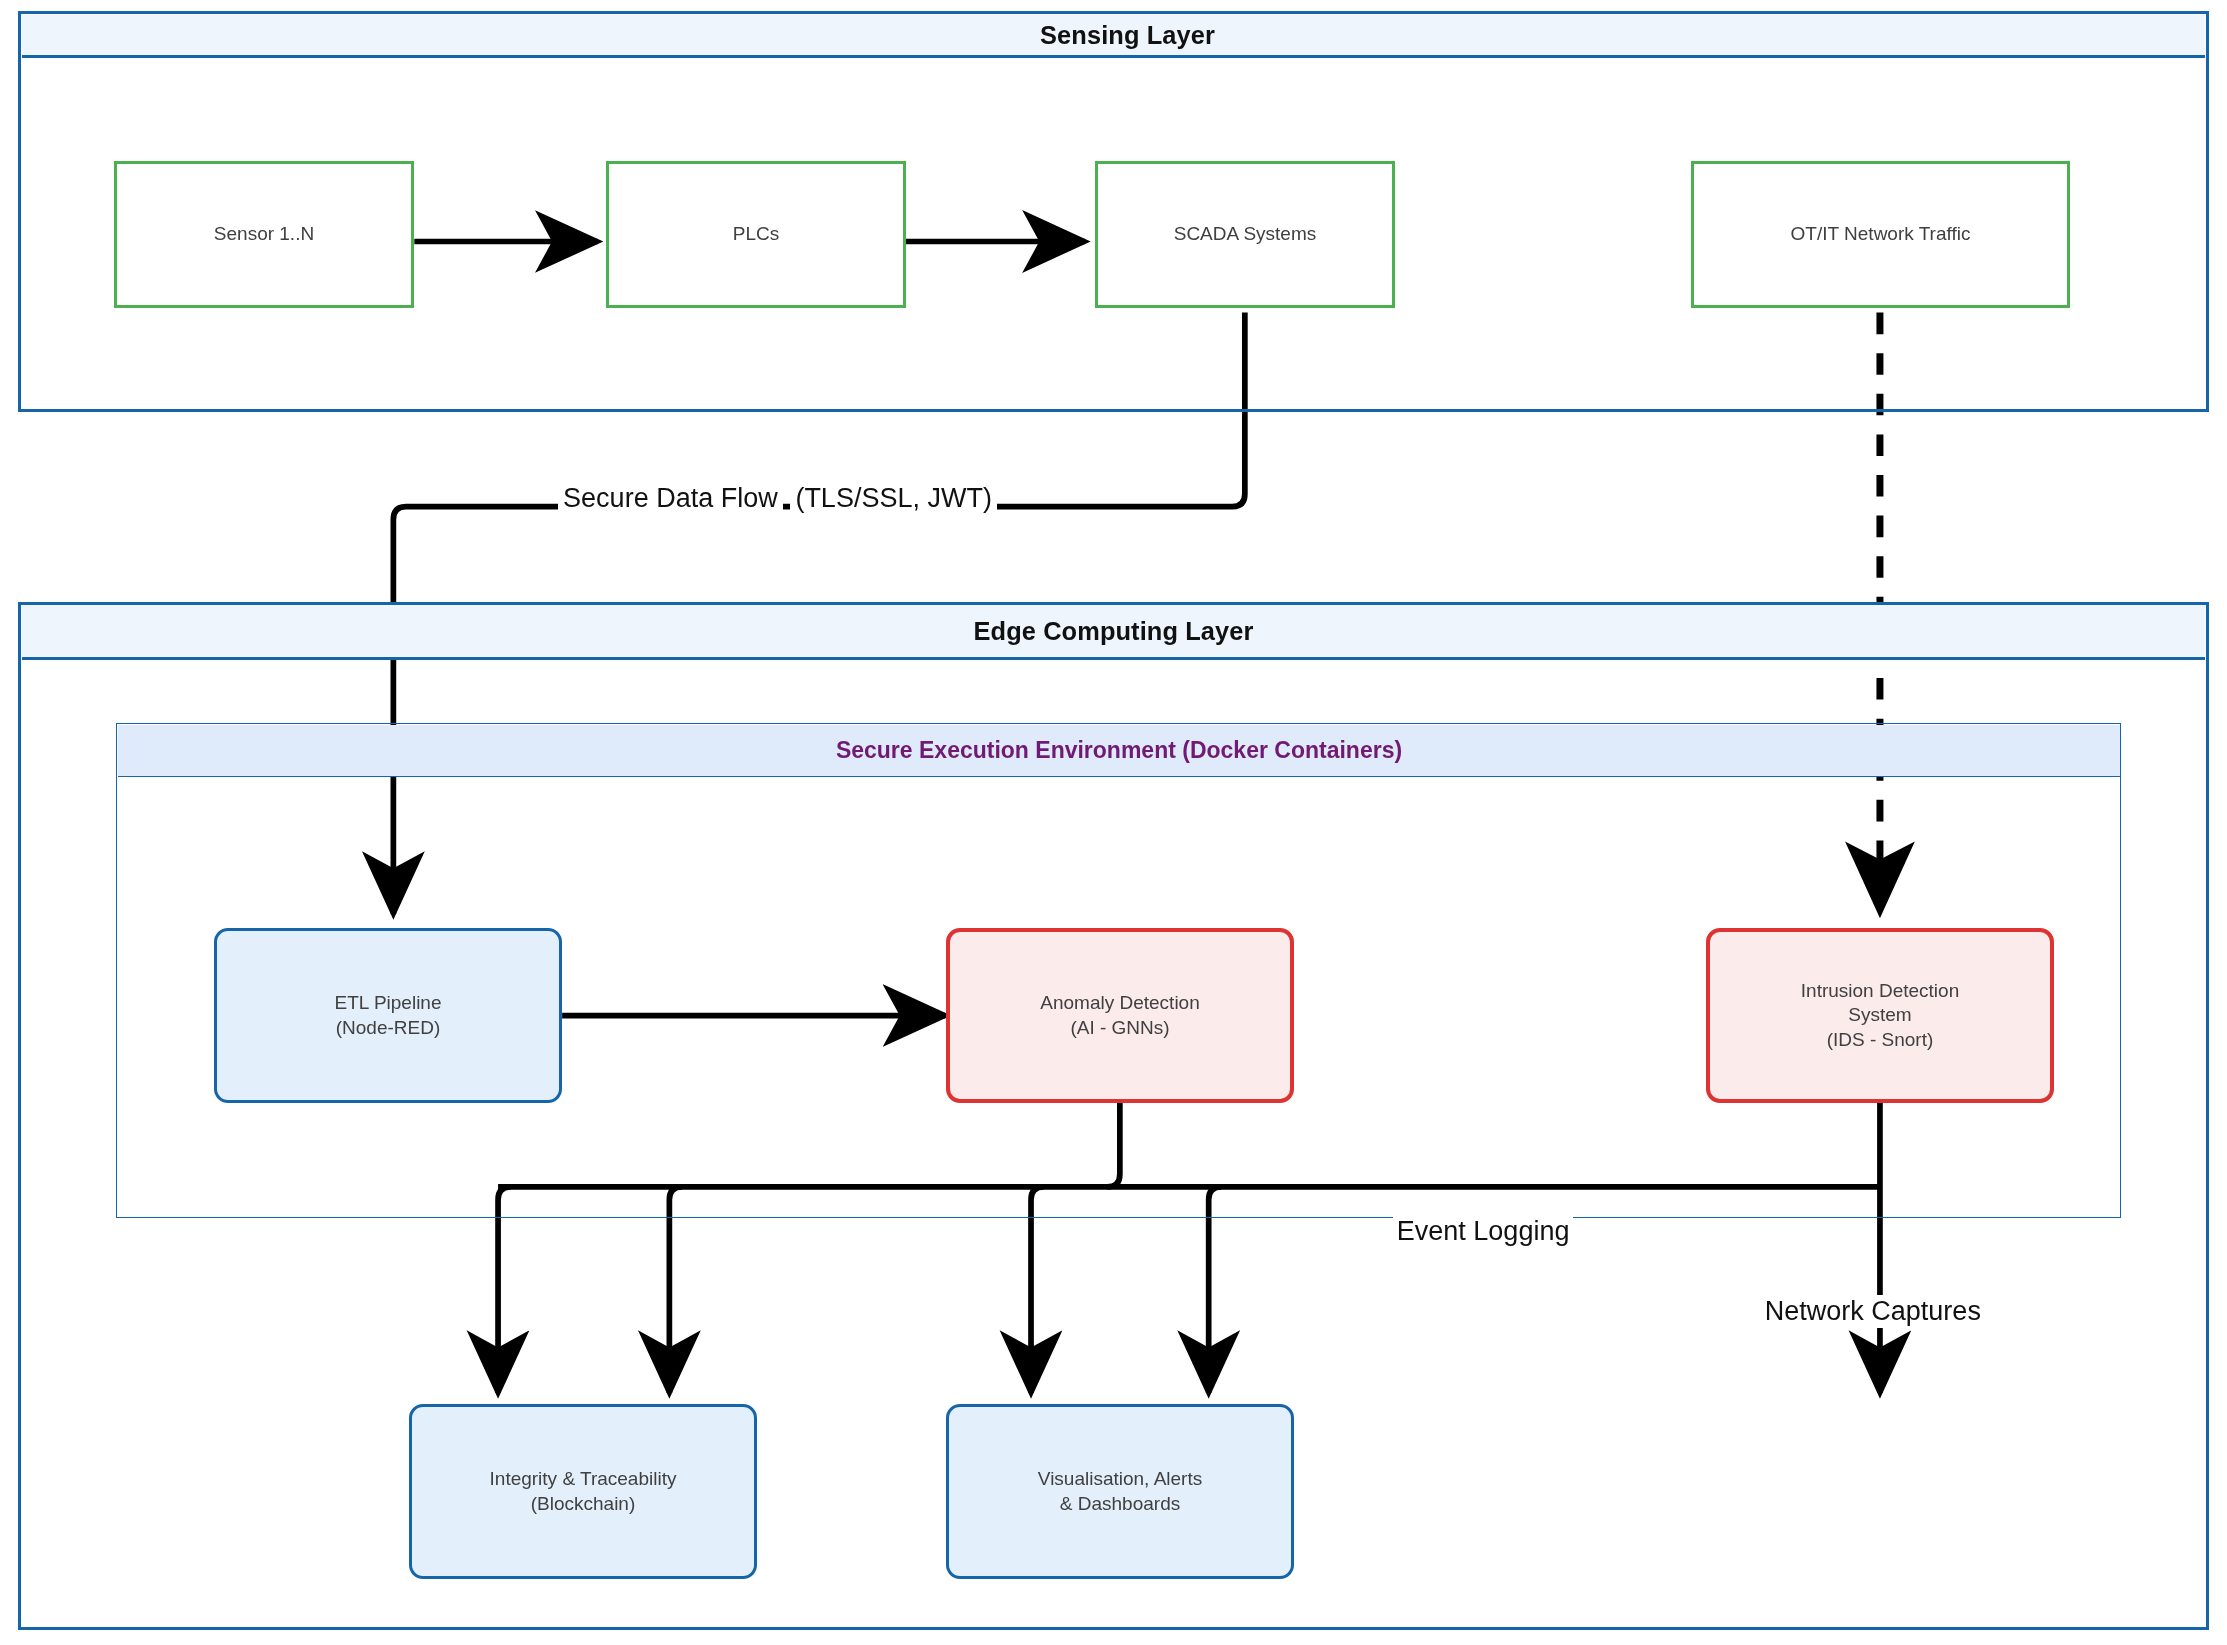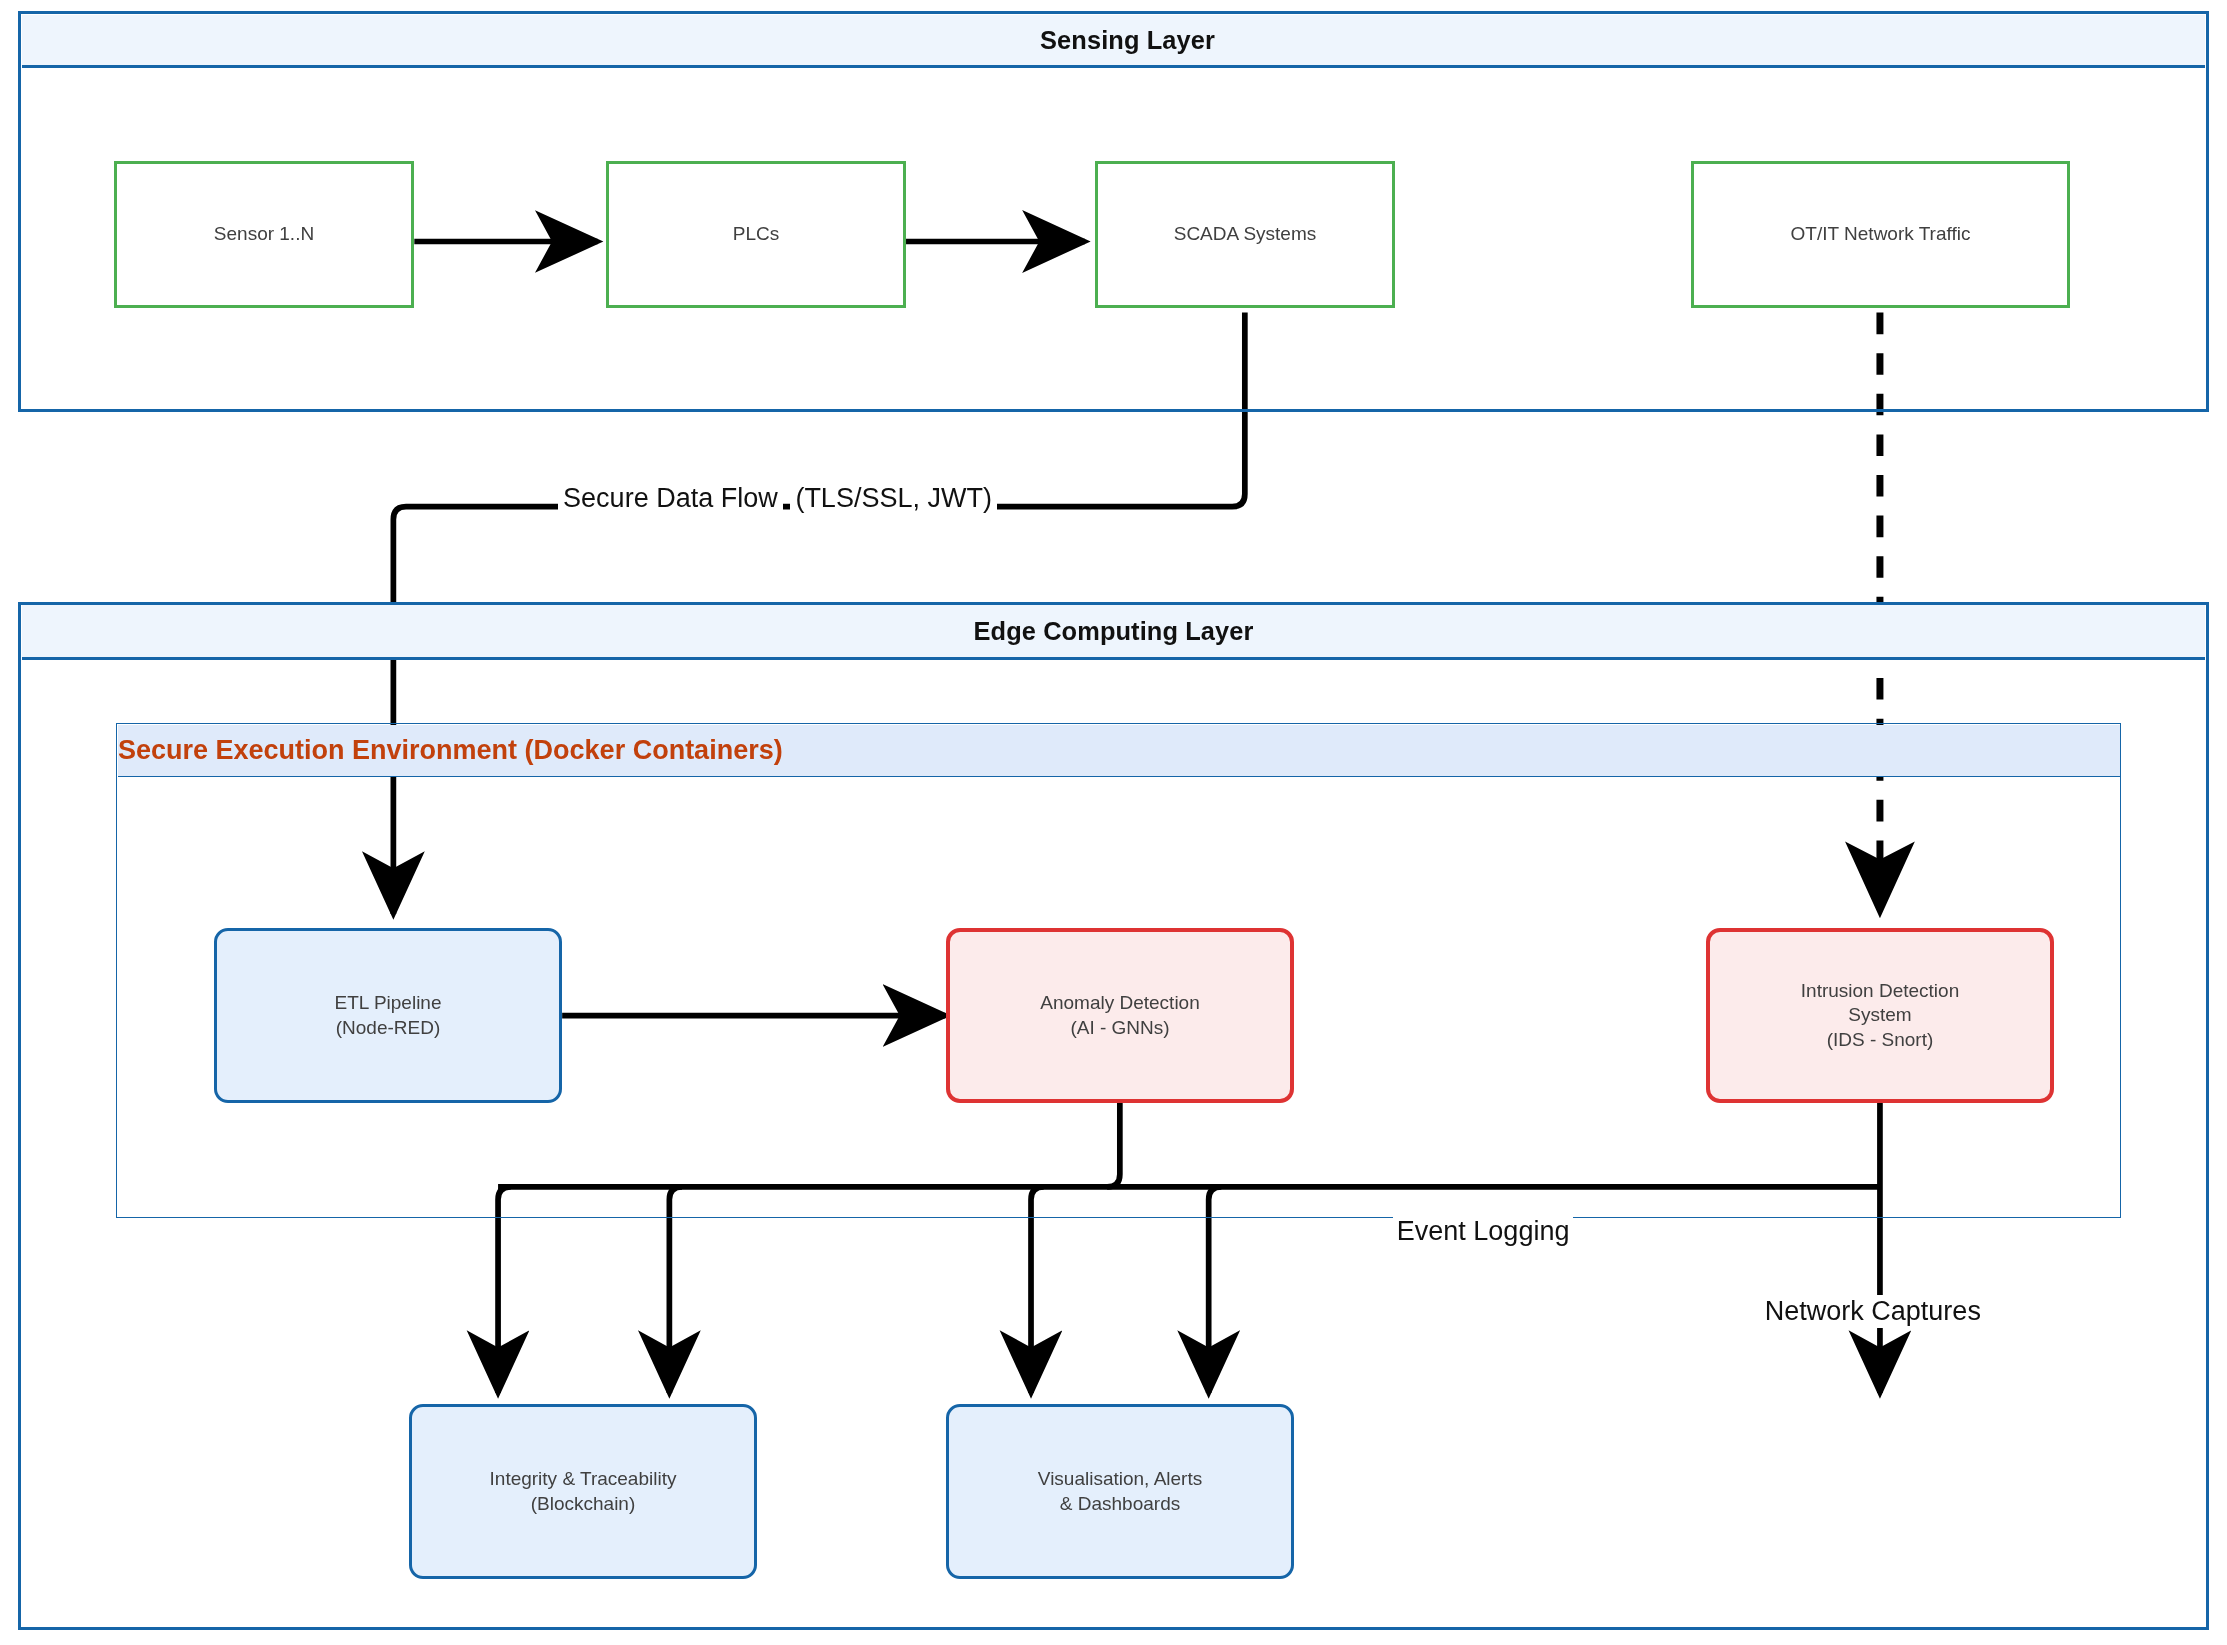--- a/index.html
+++ b/index.html
@@ -8,22 +8,22 @@
   #stage{position:relative;width:2227px;height:1646px;background:#ffffff;overflow:hidden;}
   #wires{position:absolute;left:0;top:0;width:2227px;height:1646px;pointer-events:none;}
 
   .layer{position:absolute;box-sizing:border-box;border:3.8px solid #1565a8;background:transparent;}
   .layer-hdr{position:absolute;box-sizing:border-box;background:#eef5fd;border-bottom:3.8px solid #1565a8;
     display:flex;align-items:center;justify-content:center;
     font-weight:bold;font-size:25.4px;color:#111111;letter-spacing:0.1px;}
 
   .subbox{position:absolute;box-sizing:border-box;border:1.9px solid #1565a8;background:transparent;}
   .subbox-hdr{position:absolute;box-sizing:border-box;background:#dfeafa;border-bottom:1.9px solid #1565a8;
-    display:flex;align-items:center;justify-content:flex-start;
-    font-weight:bold;font-size:27px;color:#c2410c;}
+    display:flex;align-items:center;justify-content:center;
+    font-weight:bold;font-size:23px;color:#701a75;}
 
   .node{position:absolute;box-sizing:border-box;display:flex;align-items:center;justify-content:center;
     text-align:center;font-size:19px;line-height:1.28;color:#404040;padding:2.5px 6.3px;}
   .node-green{border:3.2px solid #4caf50;background:#ffffff;}
   .node-blue{border:3.2px solid #1565a8;background:#e4effc;border-radius:14px;align-items:center;}
   .node-red{border:4.4px solid #de3333;background:#fcebeb;border-radius:14px;}
 
   .edge-label{position:absolute;font-size:27px;color:#111111;line-height:1.22;text-align:center;
     background:#ffffff;padding:0 3.8px;white-space:nowrap;}
 </style>
@@ -66,21 +66,21 @@
       <path d="M1925,1870 Q1905,1870 1905,1890 L1905,2195" marker-end="url(#ah)"></path>
     </g>
 
     <g stroke="#000000" fill="none" stroke-width="11" stroke-dasharray="34 30">
       <line x1="2963" y1="492" x2="2963" y2="1430" marker-end="url(#ahd)"></line>
     </g>
   </svg>
 
   <div class="layer" style="left:18.4px;top:11.4px;width:2191px;height:401px;">
   </div>
-  <div class="layer-hdr" style="left:22px;top:15.2px;width:2183px;height:53px;padding-left:28px;">
+  <div class="layer-hdr" style="left:22px;top:15.2px;width:2183px;height:43px;padding-left:28px;">
     <span>Sensing Layer</span>
   </div>
 
   <div class="node node-green" style="left:114px;top:161px;width:300px;height:147px;">
     <span>Sensor 1..N</span>
   </div>
   <div class="node node-green" style="left:606px;top:161px;width:300px;height:147px;">
     <span>PLCs</span>
   </div>
   <div class="node node-green" style="left:1095px;top:161px;width:300px;height:147px;">

